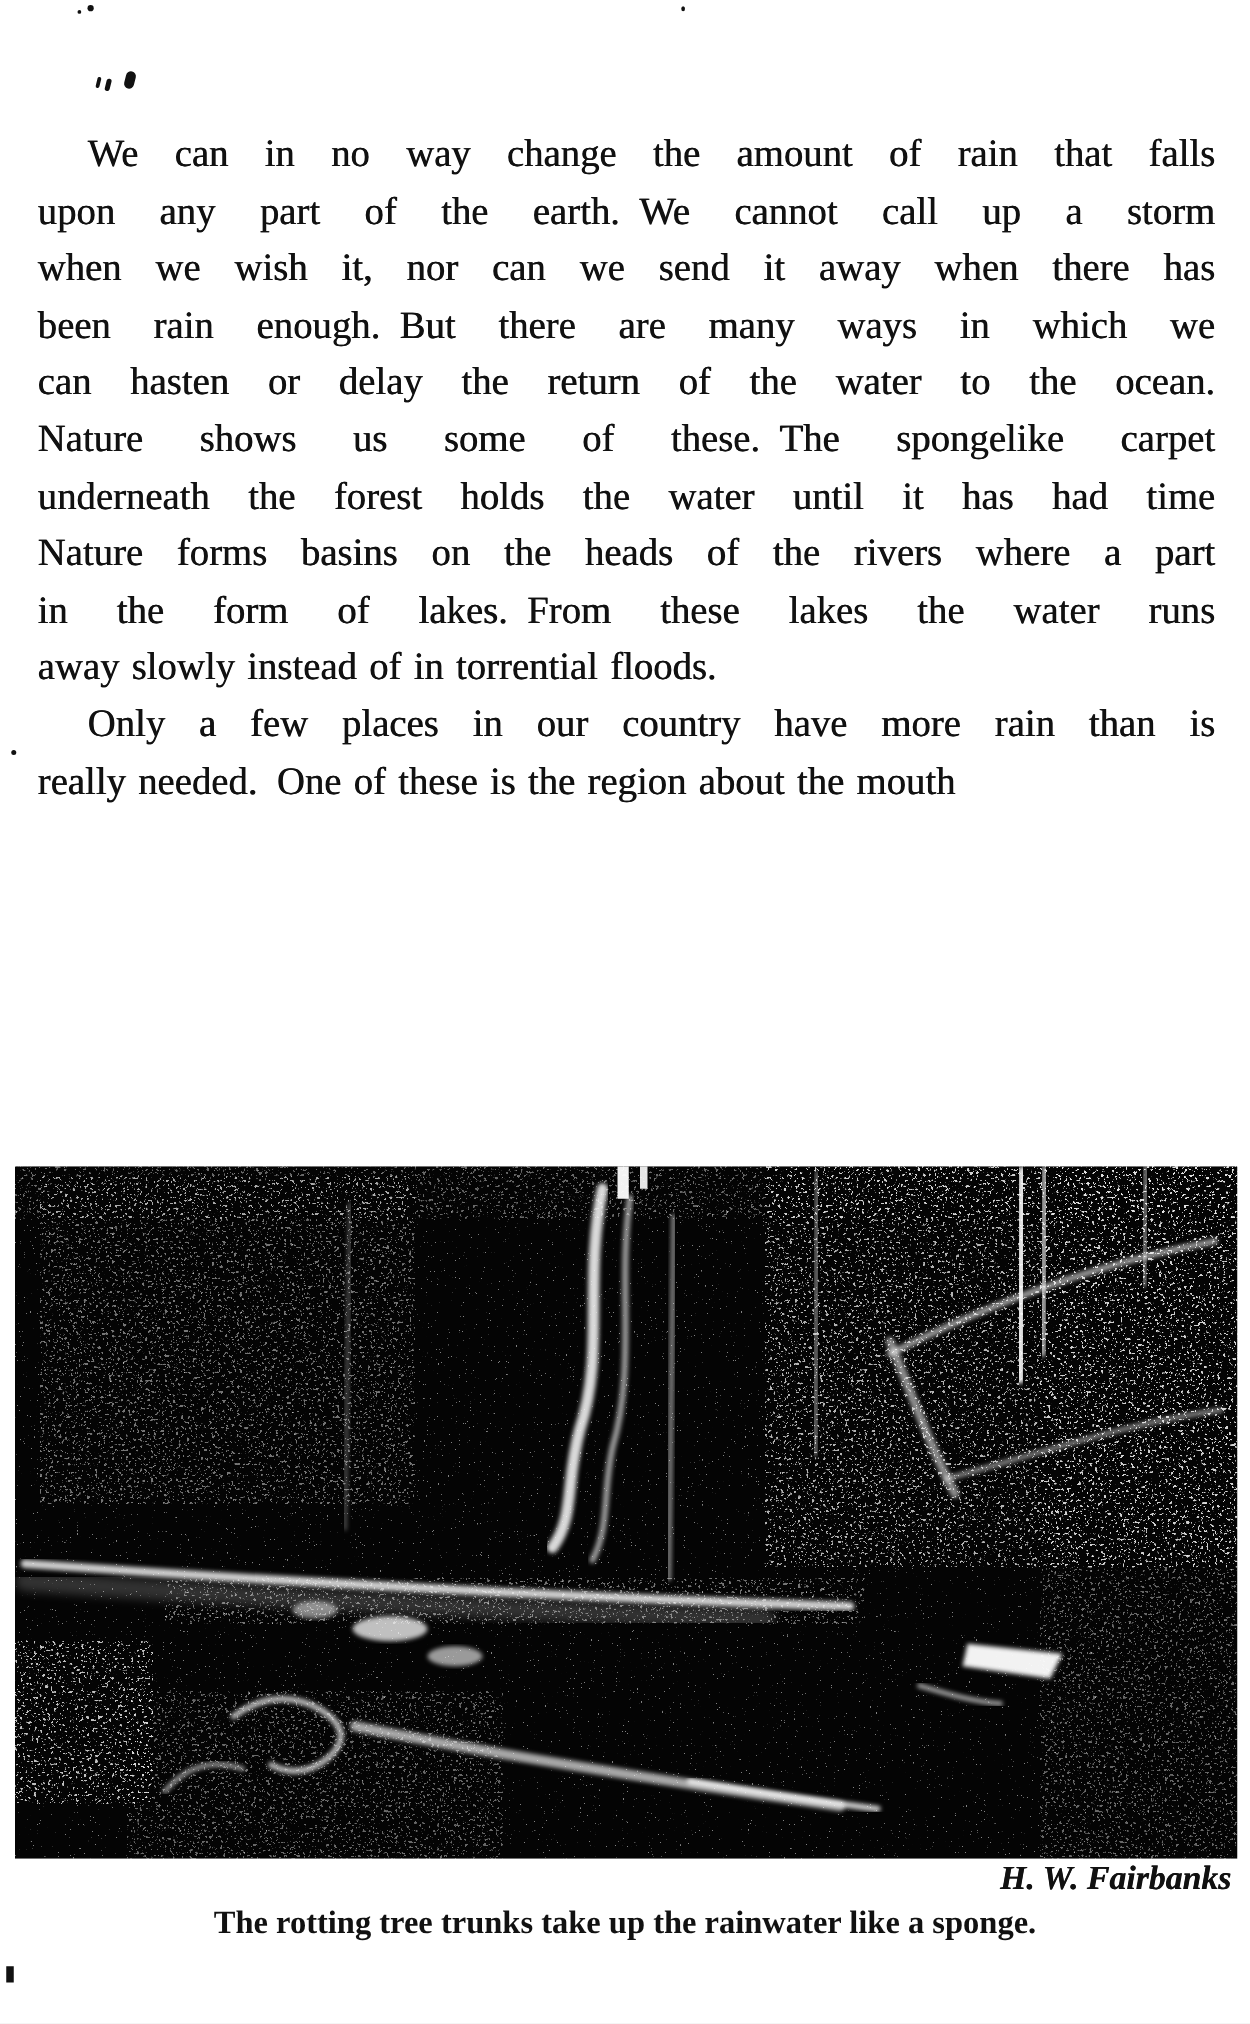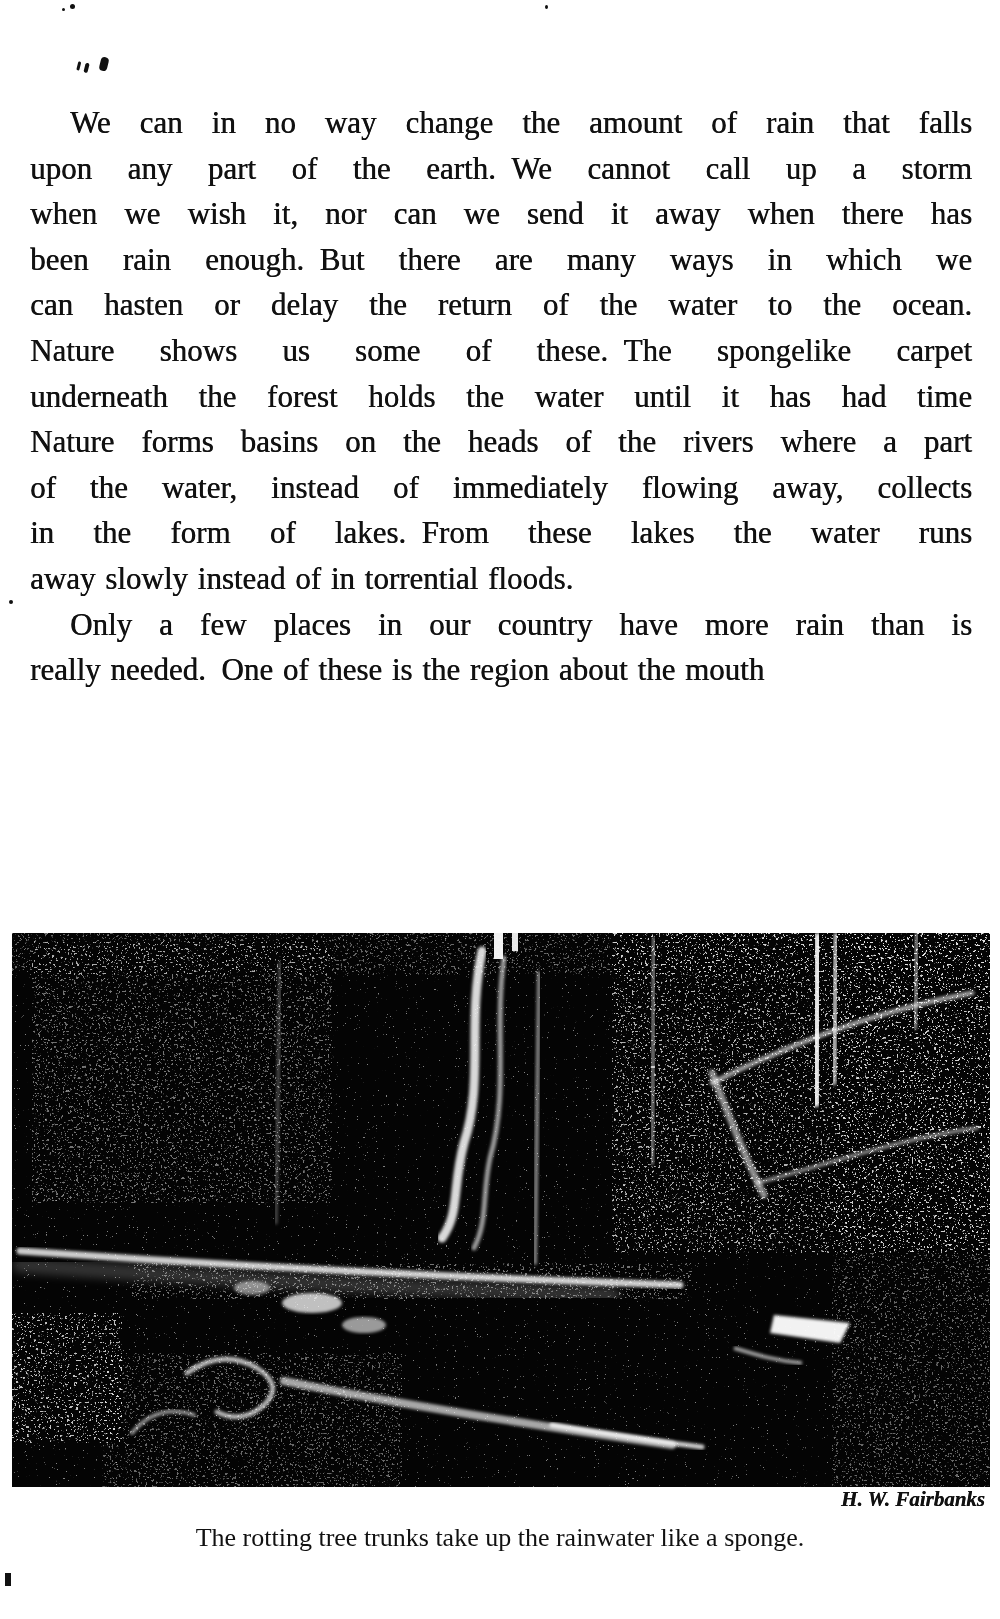--- a/index.html
+++ b/index.html
@@ -27,26 +27,26 @@
   }
   .paragraph { margin:0; }
   .text-line { text-align:justify; text-align-last:justify; word-spacing:2px; }
   .text-line.para-last { text-align-last:left; }
   .text-line.indent { padding-left:40px; }
   
   .figure { position:absolute; left:0; top:0; width:100%; margin:0; }
   .photo { position:absolute; left:12px; top:933px; width:978px; height:554px; display:block; }
   .credit {
     position:absolute; right:15px; top:1487px;
-    font-style:italic; font-weight:bold; font-size:21px;
+    font-style:italic; font-weight:bold; font-size:27px;
     text-shadow:0.3px 0 0 currentColor;
   }
   .caption {
     position:absolute; left:0; top:1523px; width:100%;
-    text-align:center; font-weight:normal; font-size:26px;
+    text-align:center; font-weight:bold; font-size:26px;
   }
   
   .artifact { position:absolute; background:#111; }
   .art-dots { left:62px; top:8px; width:3px; height:3px; border-radius:50%;
               box-shadow:9px -3px 0 1px #111; }
   .art-blob { left:100px; top:57px; width:8px; height:14px; border-radius:4px;
               transform:rotate(14deg);
               box-shadow:-16px 8px 0 -2px #111, -24px 8px 0 -2.5px #111; }
   .art-topdot { left:545px; top:5px; width:3px; height:4px; border-radius:50%; }
   .art-middot { left:9px; top:600px; width:4px; height:4px; border-radius:50%; }
@@ -61,21 +61,20 @@
   <div class="body-text">
       <div class="paragraph">
         <div class="text-line indent">We can in no way change the amount of rain that falls</div>
         <div class="text-line">upon any part of the earth. We cannot call up a storm</div>
         <div class="text-line">when we wish it, nor can we send it away when there has</div>
         <div class="text-line">been rain enough. But there are many ways in which we</div>
         <div class="text-line">can hasten or delay the return of the water to the ocean.</div>
         <div class="text-line">Nature shows us some of these. The spongelike carpet</div>
         <div class="text-line">underneath the forest holds the water until it has had time</div>
         <div class="text-line">Nature forms basins on the heads of the rivers where a part</div>
-        <div class="text-line">of the water, instead of immediately flowing away, collects</div>
         <div class="text-line">in the form of lakes. From these lakes the water runs</div>
         <div class="text-line para-last">away slowly instead of in torrential floods.</div>
       </div>
       <div class="paragraph">
         <div class="text-line indent">Only a few places in our country have more rain than is</div>
         <div class="text-line para-last">really needed. One of these is the region about the mouth</div>
       </div>
     </div>
 
   <figure class="figure">

